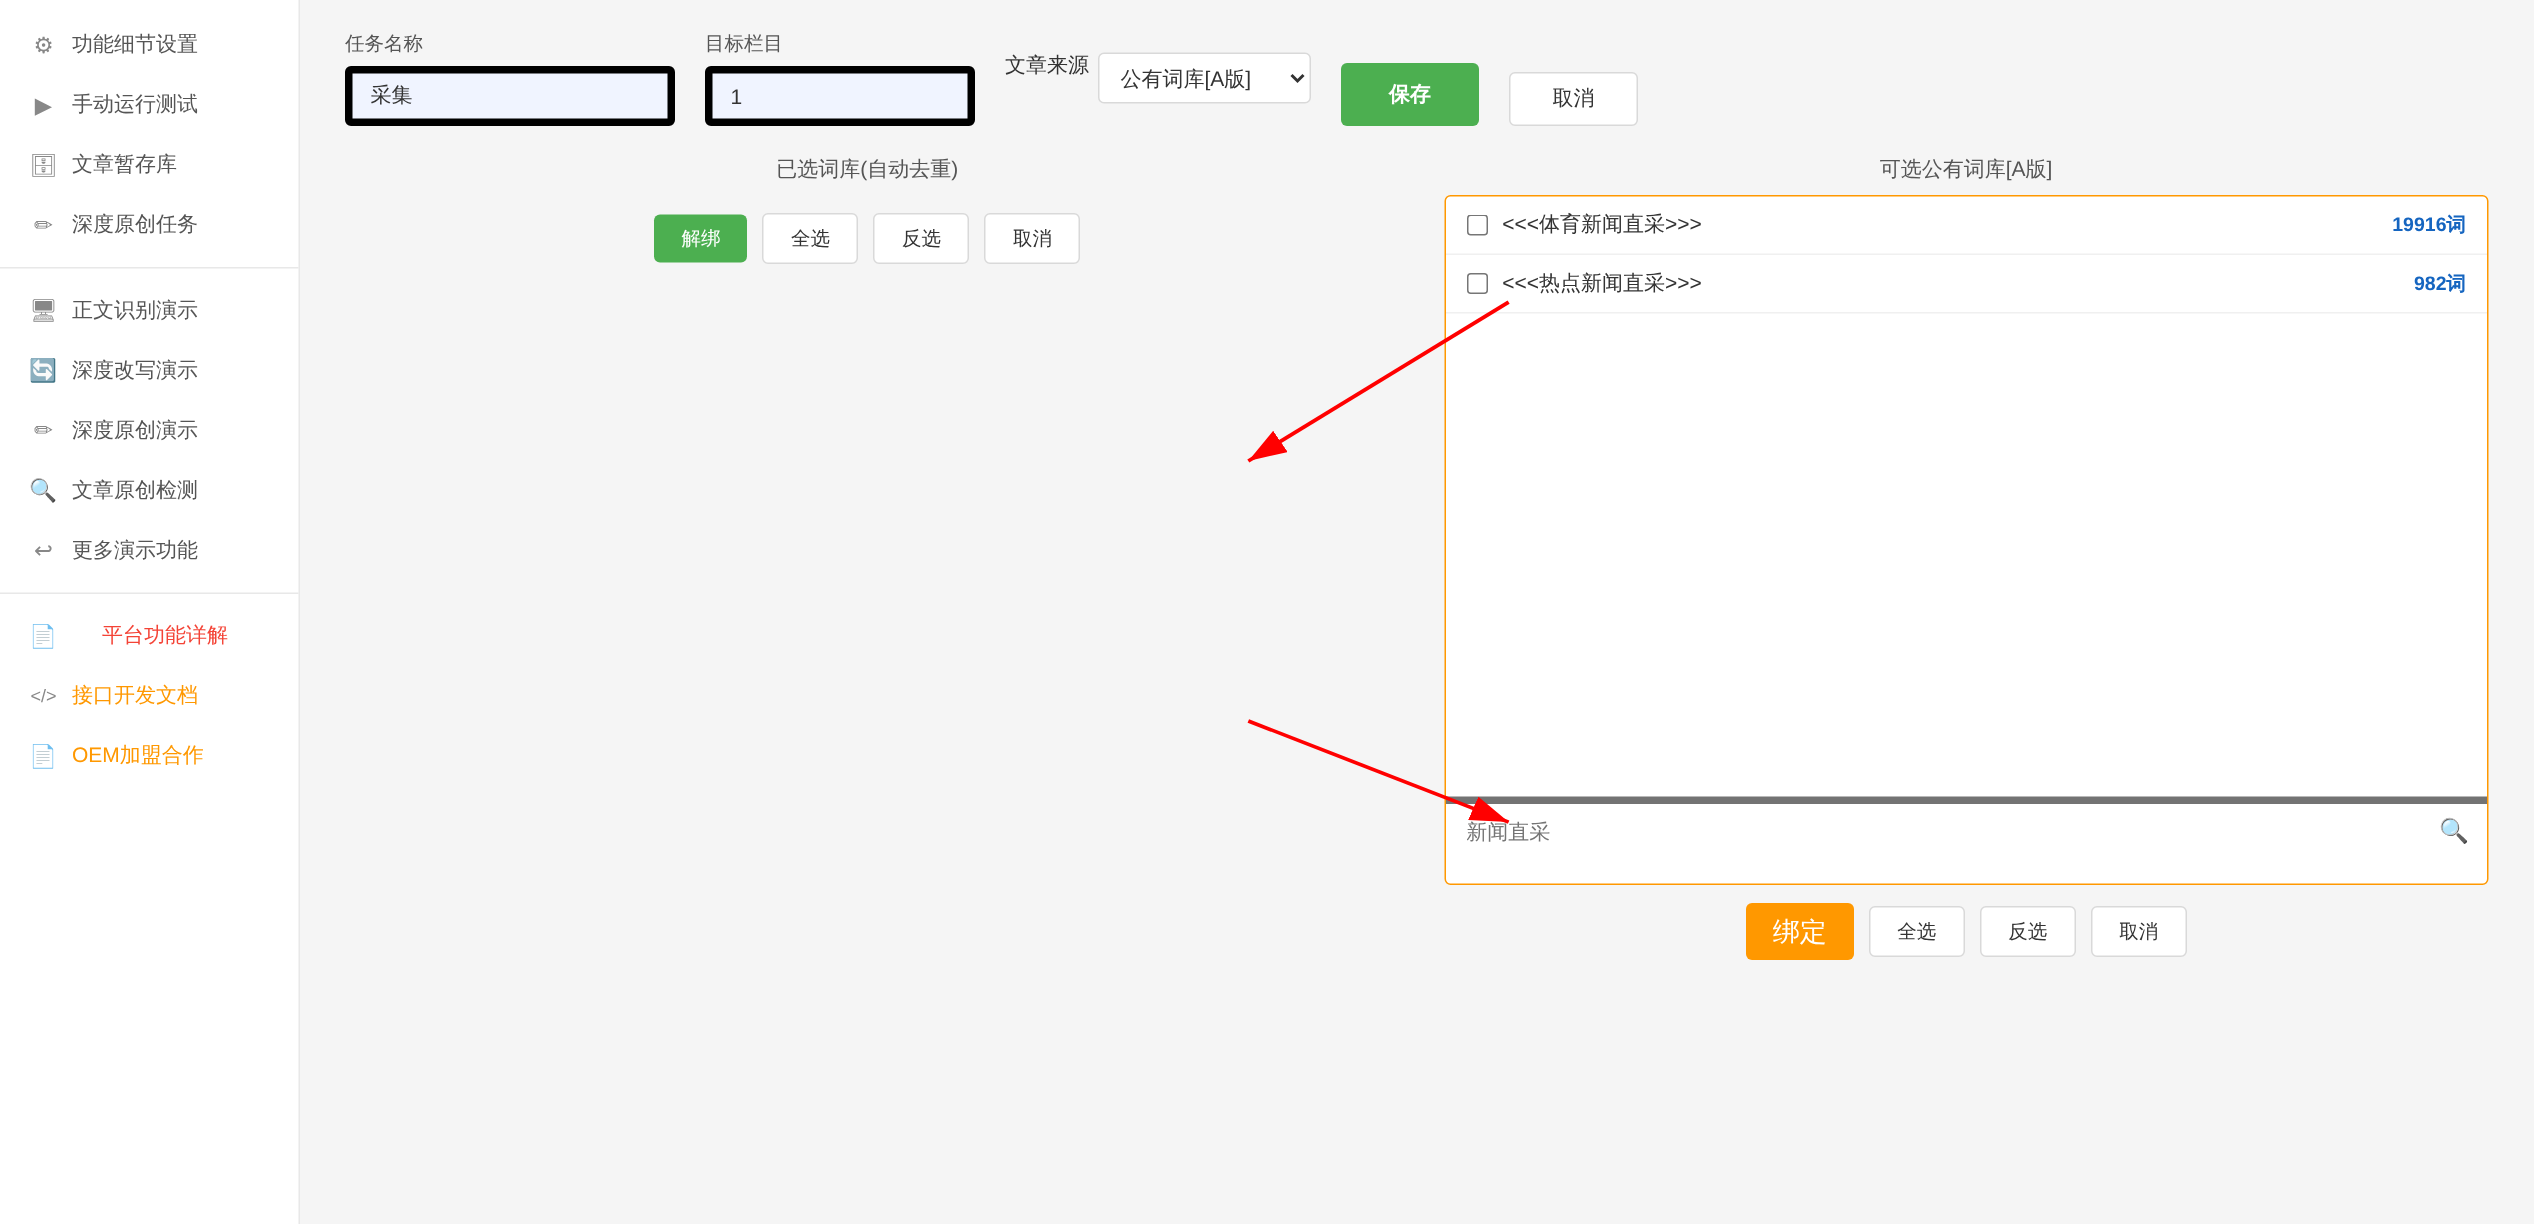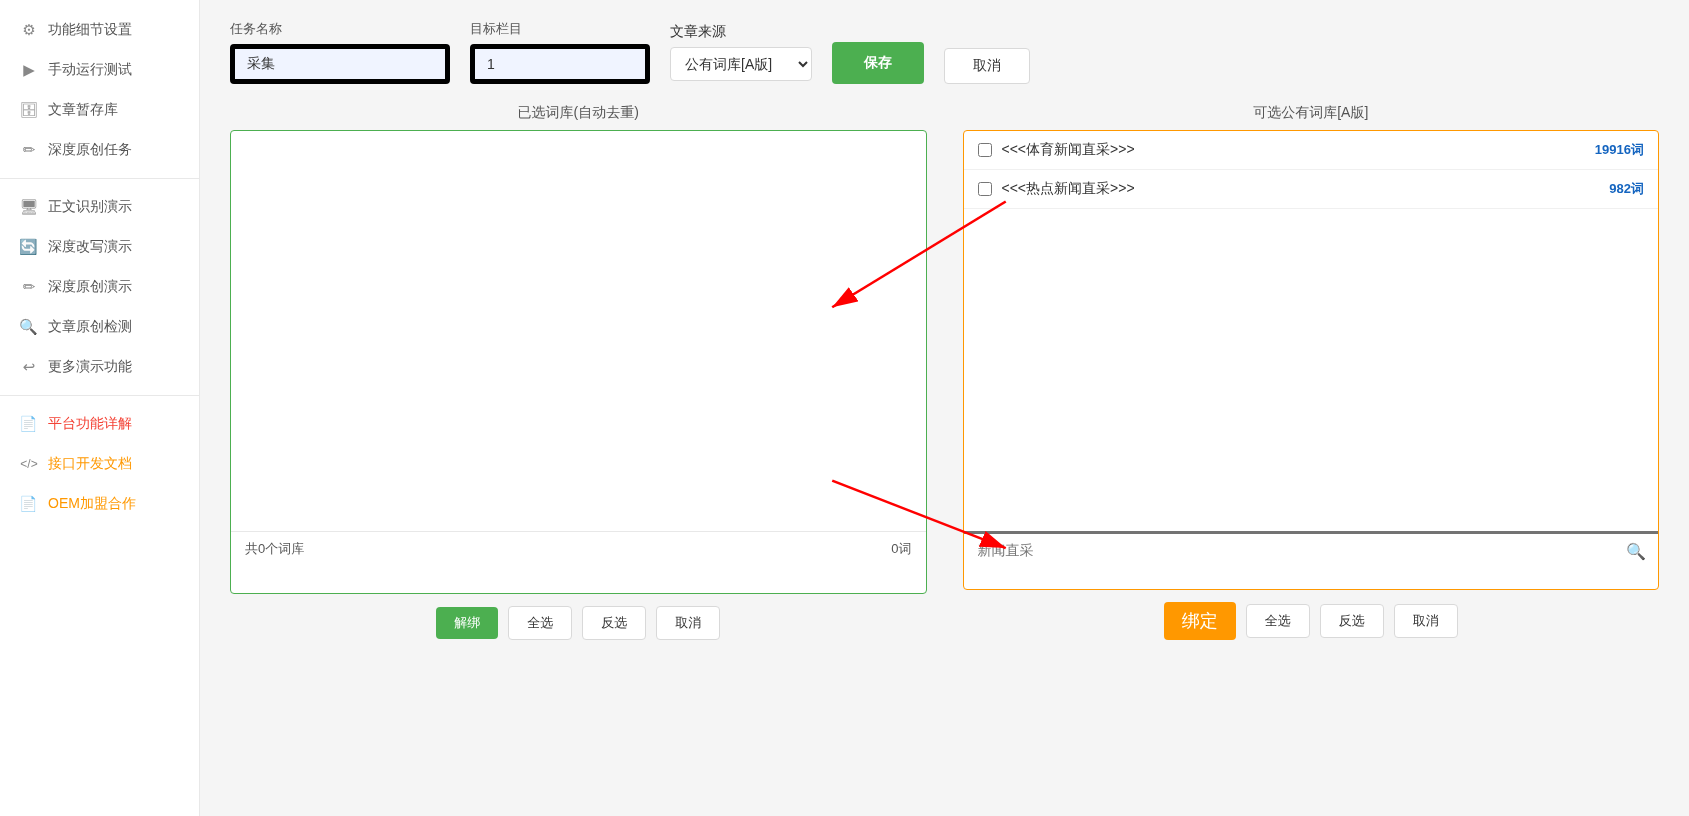--- a/index.html
+++ b/index.html
@@ -59,21 +59,21 @@
       font-size: 14px;
       color: #333;
       background: #f0f4ff;
       outline: none;
     }
     .form-group .task-name-input { width: 220px; }
     .form-group .target-input { width: 180px; background: #fff; }
 
     .source-group {
       display: flex;
-      flex-direction: column;
+      flex-direction: row;
       gap: 6px;
     }
     .source-select-wrap {
       display: flex;
       align-items: center;
       border: 1px solid #d9d9d9;
       border-radius: 4px;
       background: #fff;
       padding: 0;
       overflow: hidden;
@@ -151,22 +151,22 @@
       align-items: center;
       justify-content: space-between;
       padding: 8px 14px;
       border-top: 1px solid #e8e8e8;
       font-size: 13px;
       color: #555;
     }
 
     .search-footer {
       display: flex;
-      align-items: flex-start;
-      border-top: 3px solid #737373;
+      align-items: center;
+      border-top: 5px solid #737373;
       padding: 0;
     }
     .search-footer input {
       flex: 1;
       border: none;
       outline: none;
       padding: 8px 14px;
       font-size: 14px;
       color: #333;
     }
@@ -293,21 +293,21 @@
     <span class="icon">🔍</span>
     <span>文章原创检测</span>
   </div>
   <div class="sidebar-item">
     <span class="icon">↩</span>
     <span>更多演示功能</span>
   </div>
   <div class="sidebar-divider"></div>
   <div class="sidebar-item red">
     <span class="icon">📄</span>
-    <span style="color:#f44336;">平台功能详解</span>
+    <span style="color:#f44336;margin-left:20px;">平台功能详解</span>
   </div>
   <div class="sidebar-item">
     <span class="icon" style="font-size:12px;">&lt;/&gt;</span>
     <span style="color:#ff9800;">接口开发文档</span>
   </div>
   <div class="sidebar-item">
     <span class="icon">📄</span>
     <span style="color:#ff9800;">OEM加盟合作</span>
   </div>
 </div>
@@ -335,29 +335,20 @@
     </div>
     <button class="btn-save">保存</button>
     <button class="btn-cancel-top">取消</button>
   </div>
 
   <div class="panels-wrapper" style="position:relative;">
     <div class="panels">
 
       <div class="panel" style="margin-right: 20px;">
         <div class="panel-title">已选词库(自动去重)</div>
-        <div class="panel-box">
-          <div class="panel-box-content">
-            
-          </div>
-          <div class="panel-footer">
-            <span>共0个词库</span>
-            <span>0词</span>
-          </div>
-        </div>
         <div class="action-row">
           <button class="btn-unbind">解绑</button>
           <button class="btn-outline">全选</button>
           <button class="btn-outline">反选</button>
           <button class="btn-outline">取消</button>
         </div>
       </div>
 
       <div class="panel">
         <div class="panel-title">可选公有词库[A版]</div>

